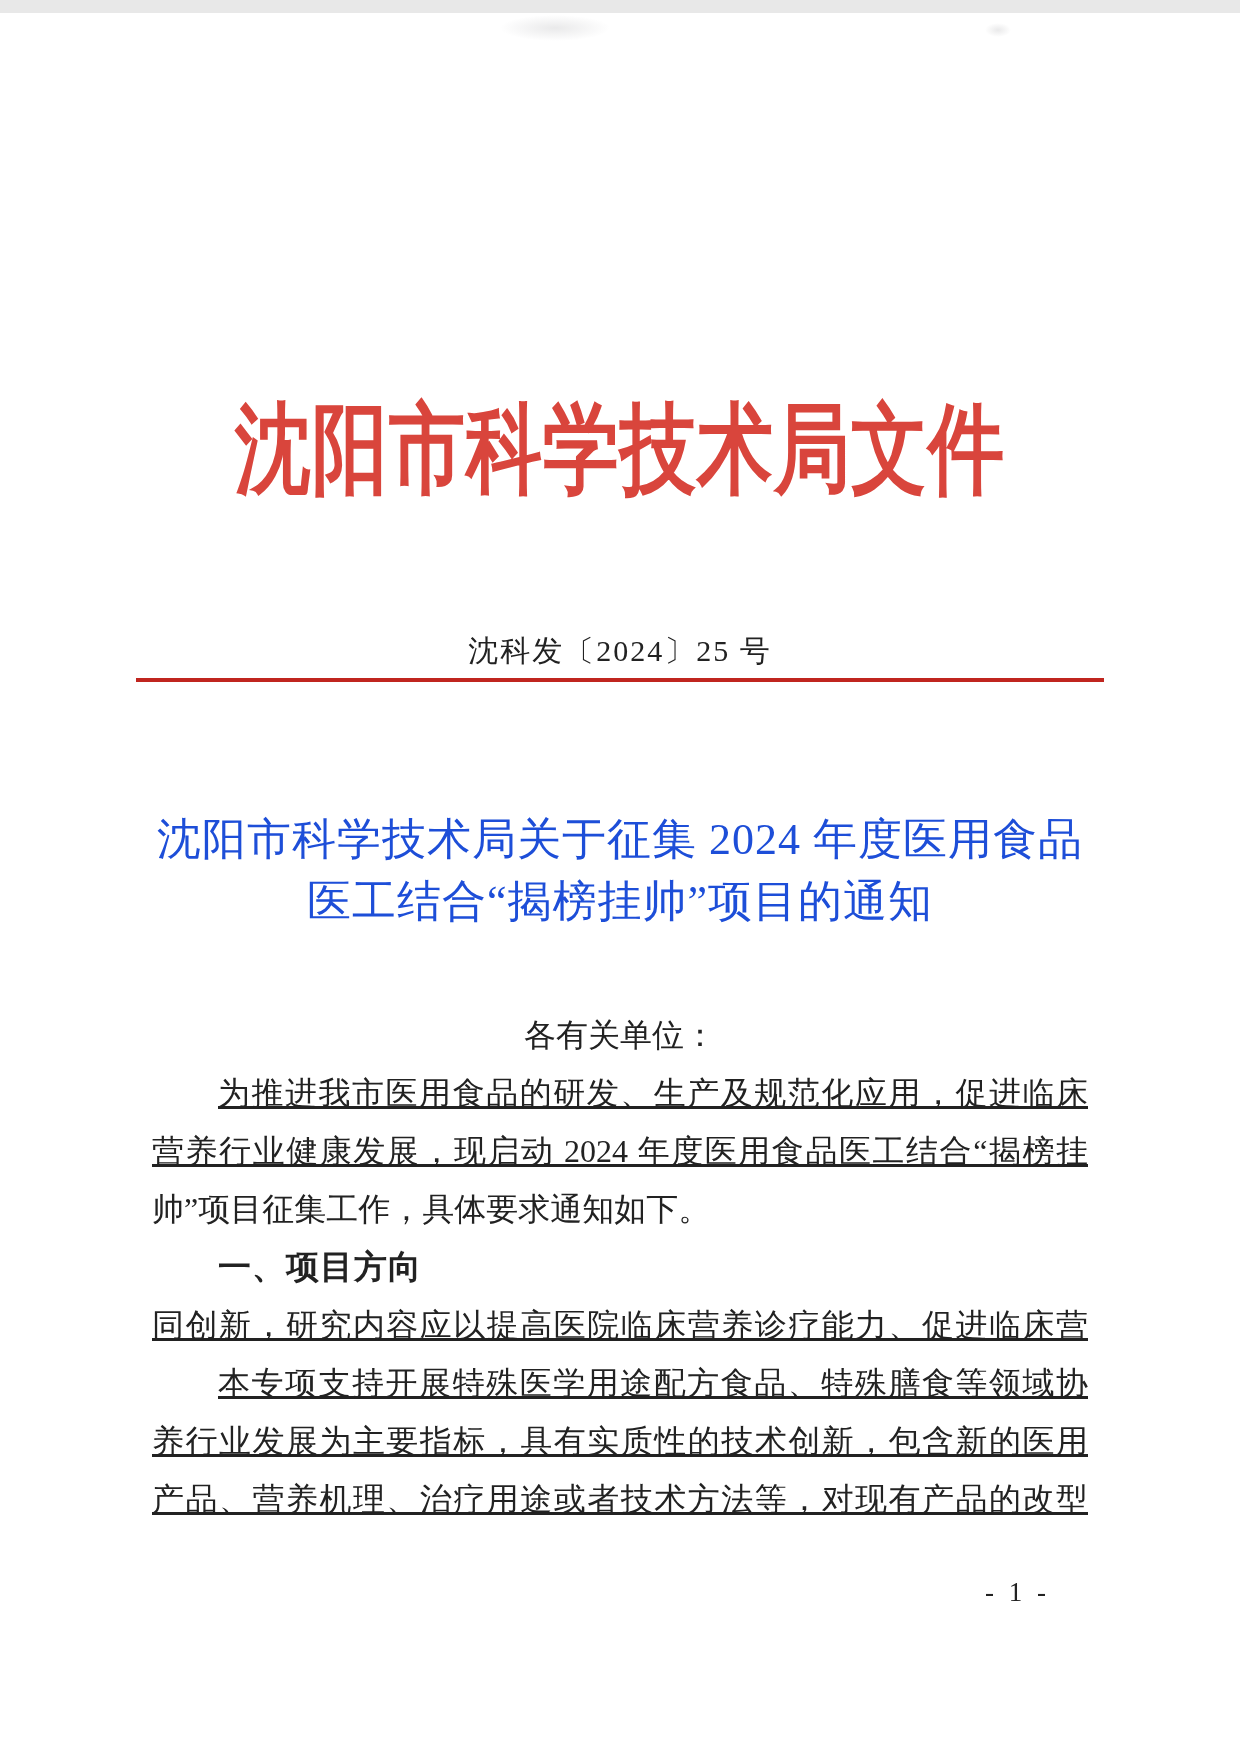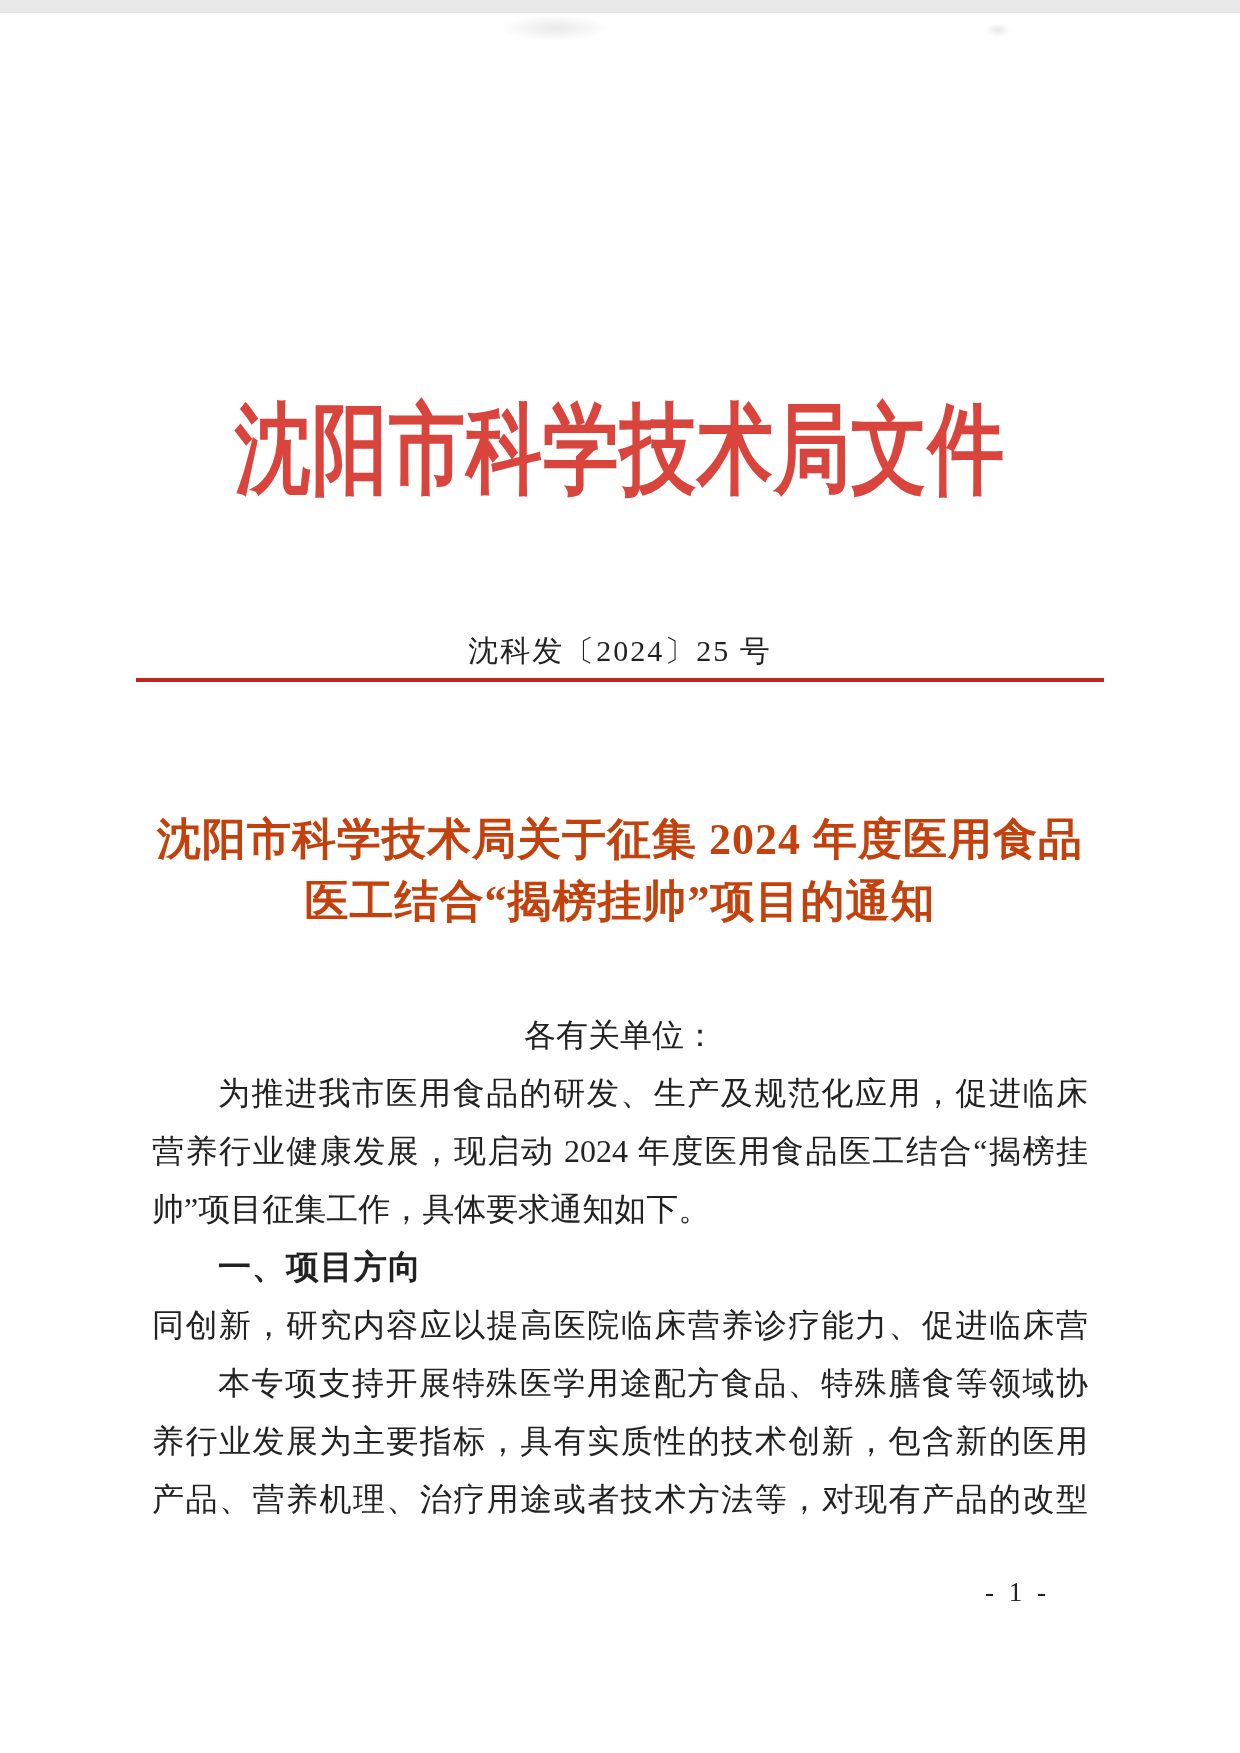--- a/index.html
+++ b/index.html
@@ -64,45 +64,46 @@
     height: 4px;
   }
 
   
   .doc-title {
     position: absolute;
     left: 70px;
     top: 796px;
     width: 1100px;
     text-align: center;
-    font-weight: bold;
+    font-weight: normal;
     font-size: 44px;
     line-height: 62px;
     letter-spacing: 1px;
-    color: #c2410c;
+    color: #1d4ed8;
   }
 
   
   .body-block {
     position: absolute;
     left: 152px;
     top: 993px;
     width: 936px;
     font-size: 32px;
     line-height: 58px;
     color: #222;
   }
   .salutation {
     text-align: center;
   }
   .line { }
   .line.indent { text-indent: 66px; }
   .line.justify {
     text-align: justify;
     text-align-last: justify;
+    text-decoration: underline;
   }
   .line.heading {
     font-weight: bold;
     font-family: "Liberation Sans", "DejaVu Sans", sans-serif;
     font-size: 33px;
     letter-spacing: 1px;
   }
 
   
   .page-number {

